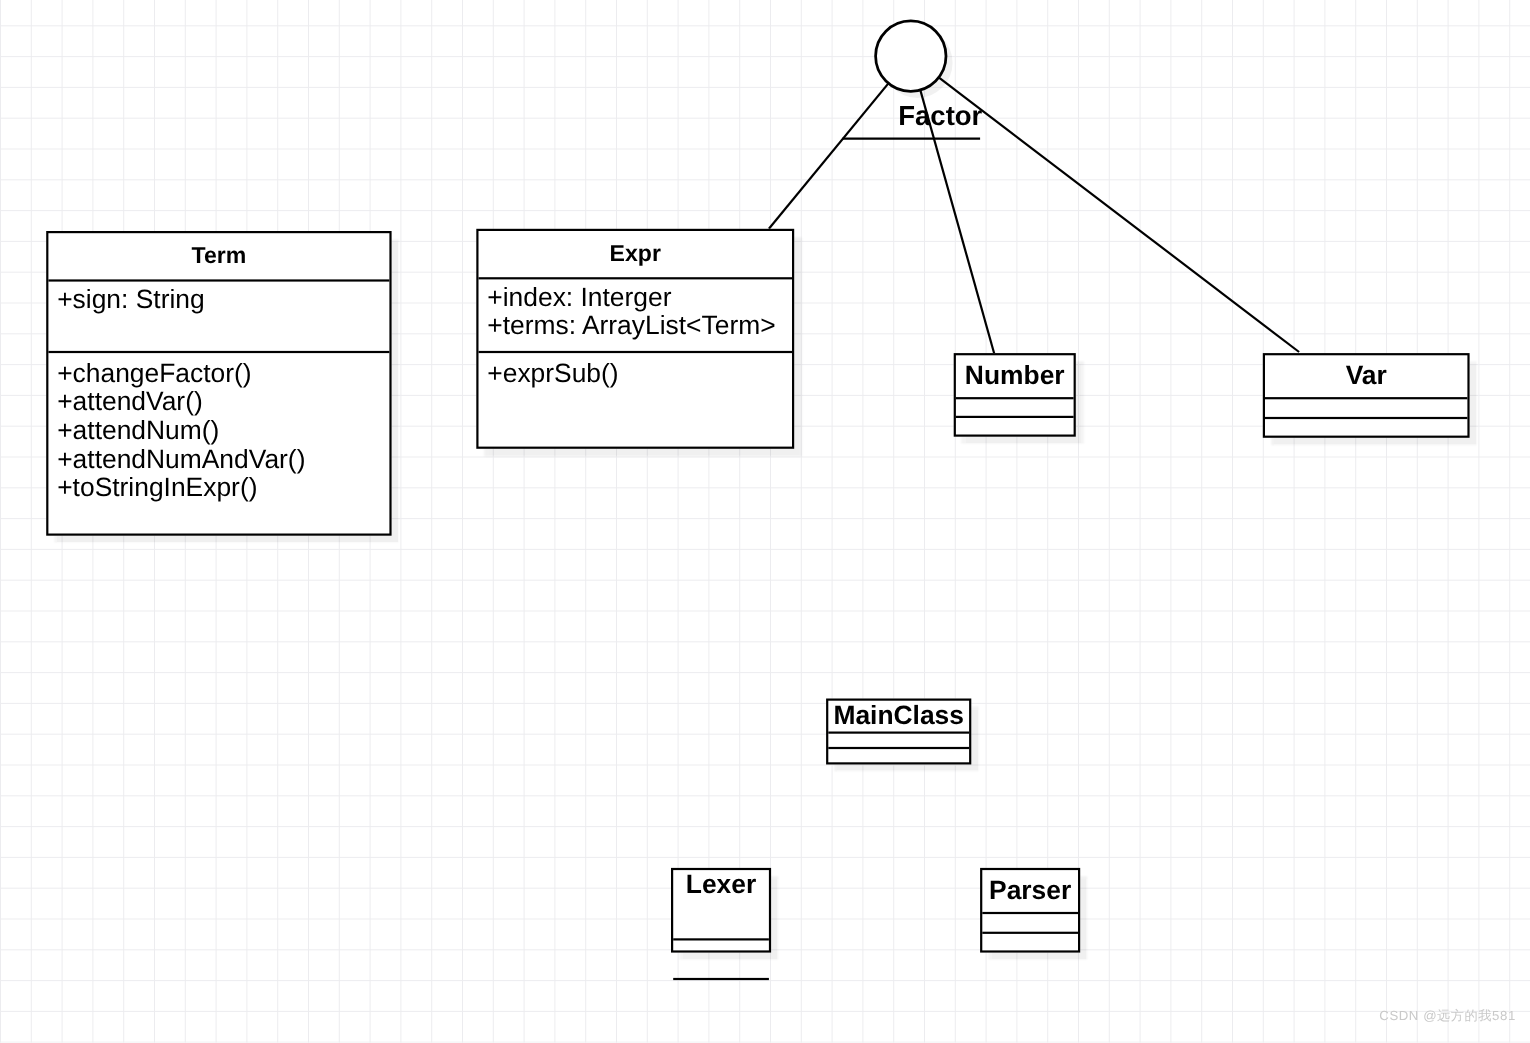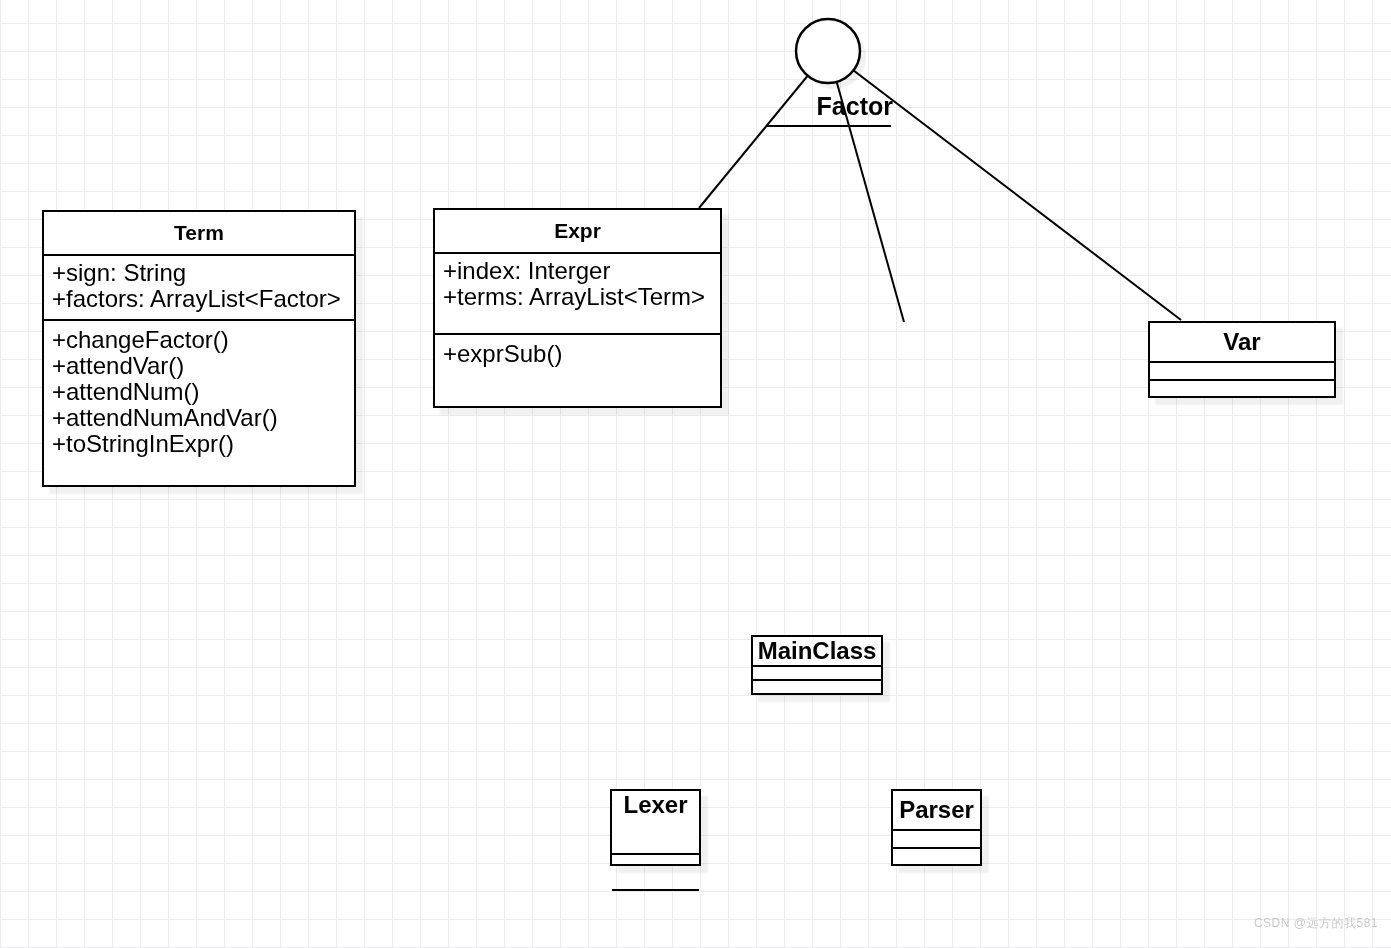--- a/index.html
+++ b/index.html
@@ -95,42 +95,46 @@
     <circle class="iface-circle" cx="828" cy="51" r="32"></circle>
     <line x1="766" y1="126" x2="891" y2="126"></line>
   </svg>
 
   <div class="iface-label">Factor</div>
 
   <div class="uml-class" style="left:42px; top:210px; width:314px; height:277px;">
     <div class="cls-title" style="height:42px;">Term</div>
     <div class="compartment" style="height:65px;">
       <div>+sign: String</div>
-      <div>+factors: ArrayList&lt;Factor&gt;</div>
     </div>
     <div class="compartment methods grow">
       <div>+changeFactor()</div>
       <div>+attendVar()</div>
       <div>+attendNum()</div>
       <div>+attendNumAndVar()</div>
       <div>+toStringInExpr()</div>
     </div>
   </div>
 
   <div class="uml-class" style="left:433px; top:208px; width:289px; height:200px;">
     <div class="cls-title" style="height:42px;">Expr</div>
-    <div class="compartment" style="height:81px;">
+    <div class="compartment" style="height:67px;">
       <div>+index: Interger</div>
       <div>+terms: ArrayList&lt;Term&gt;</div>
     </div>
     <div class="compartment methods grow">
       <div>+exprSub()</div>
     </div>
   </div>
 
+  <div class="uml-class small" style="left:867px; top:321px; width:111px; height:76px;">
+    <div class="cls-title grow">Number</div>
+    <div class="empty-row" style="height:17px;"></div>
+    <div class="empty-row" style="height:17px;"></div>
+  </div>
 
   <div class="uml-class small" style="left:1148px; top:321px; width:188px; height:77px;">
     <div class="cls-title grow">Var</div>
     <div class="empty-row" style="height:18px;"></div>
     <div class="empty-row" style="height:17px;"></div>
   </div>
 
   <div class="uml-class small" style="left:751px; top:635px; width:132px; height:60px;">
     <div class="cls-title grow">MainClass</div>
     <div class="empty-row" style="height:18px;"></div>

